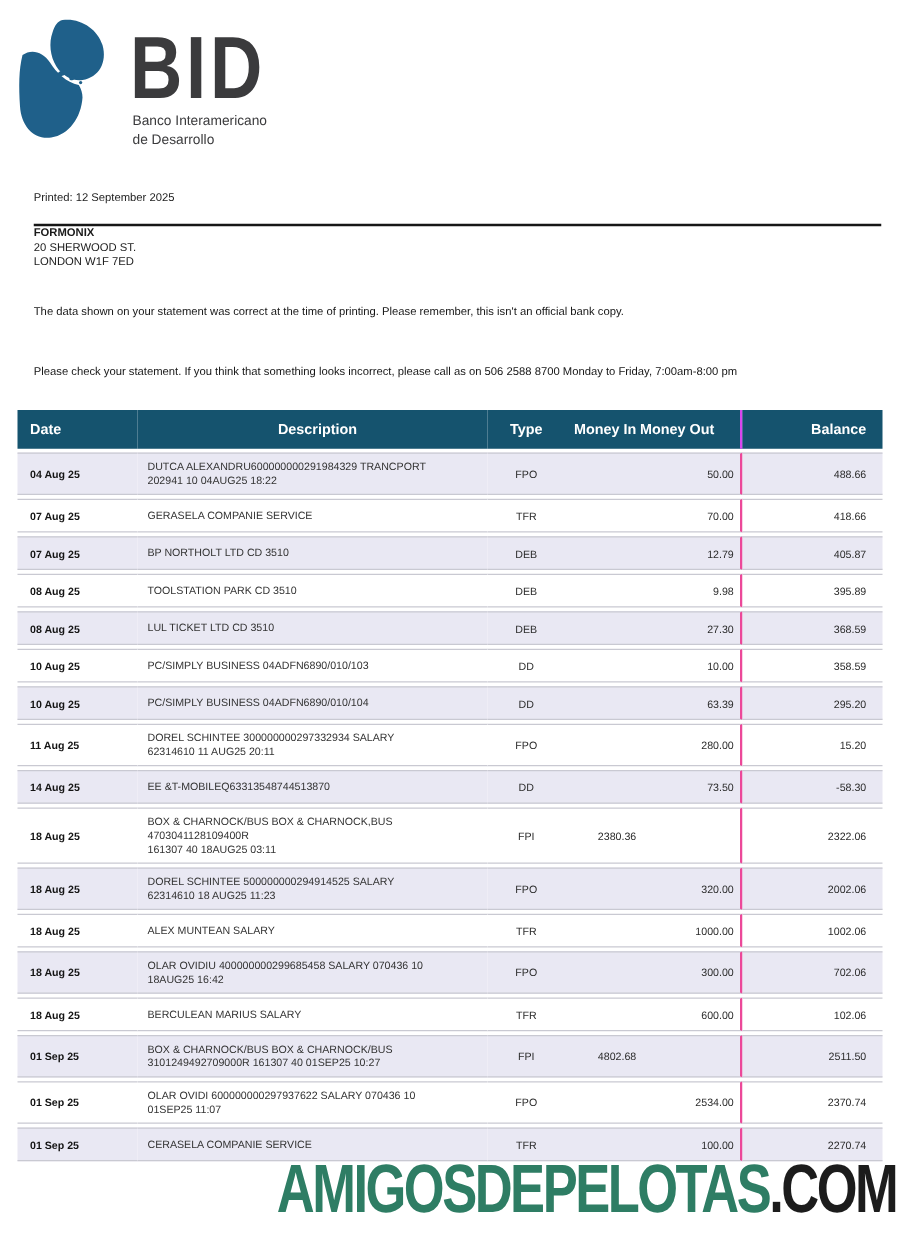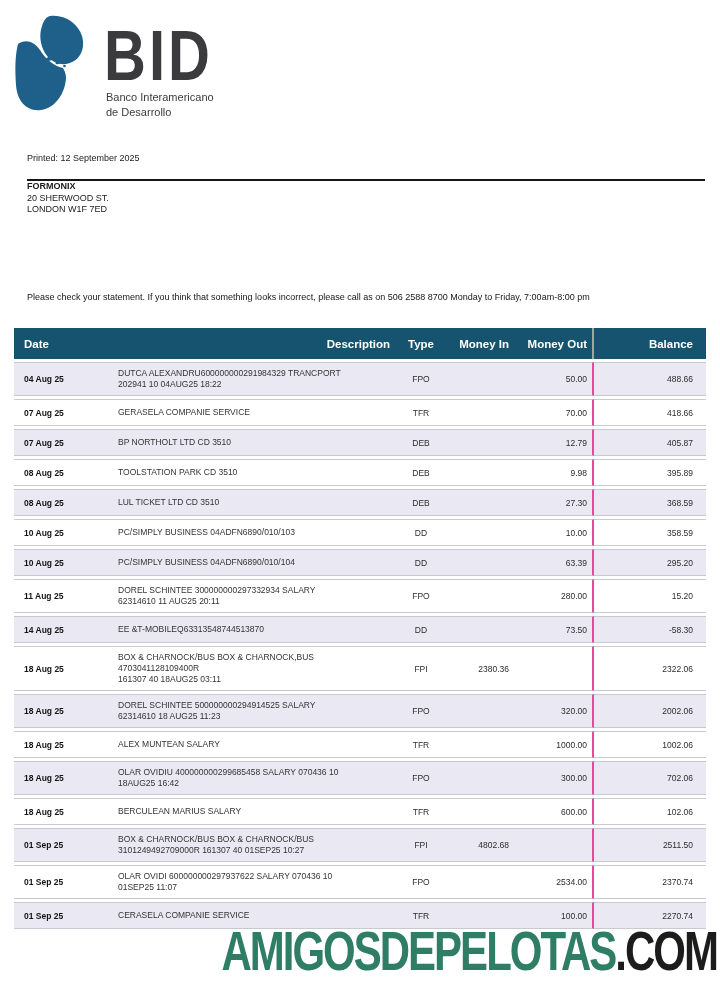--- a/index.html
+++ b/index.html
@@ -49,24 +49,24 @@
     position:absolute;left:14px;top:325px;width:692px;
     border-collapse:separate;border-spacing:0 3px;table-layout:fixed;
   }
   col.c-date{width:96px;} col.c-desc{width:280px;} col.c-type{width:62px;}
   col.c-in{width:60px;} col.c-out{width:82px;} col.c-bal{width:112px;}
   thead th{
     background:var(--header-bg);color:#fff;font-size:11.5px;font-weight:700;
     height:31px;vertical-align:middle;
   }
   th.h-date{text-align:left;padding-left:10px;}
-  th.h-desc{text-align:right;padding-left:8px;margin-left:40px;}
+  th.h-desc{text-align:center;padding-left:8px;margin-left:40px;}
   th.h-type{text-align:center;}
   th.h-in{text-align:right;padding-right:3px;margin-top:12px;}
-  th.h-out{text-align:right;padding-right:5px;border-right:2px solid #a3a3a3;}
+  th.h-out{text-align:left;padding-right:5px;border-right:2px solid #d946ef;}
   th.h-bal{text-align:right;padding-right:13px;}
   tbody td{
     font-size:8.5px;color:#2c2c2c;vertical-align:middle;height:27px;
     border-top:1px solid var(--hairline);border-bottom:1px solid var(--hairline);
     padding-top:5px;padding-bottom:5px;background:#fff;
   }
   tr.alt td{background:var(--alt-row-bg);}
   td.b-date{font-weight:700;color:#141414;padding-left:10px;}
   td.b-desc{padding-left:8px;padding-right:14px;white-space:pre-line;line-height:11px;color:#333;}
   td.b-type{text-align:center;}
@@ -109,20 +109,21 @@
   <div class="title-rule"></div>
 
   <div class="account-block">
     <div class="addr">
       <div class="addr-name">FORMONIX</div>
       <div>20 SHERWOOD ST.</div>
       <div>LONDON W1F 7ED</div>
     </div>
   </div>
 
+  <p class="notice notice-1">The data shown on your statement was correct at the time of printing. Please remember, this isn't an official bank copy.</p>
   <p class="notice notice-2">Please check your statement. If you think that something looks incorrect, please call as on 506 2588 8700 Monday to Friday, 7:00am-8:00 pm</p>
 
   <table class="txns">
     <colgroup>
       <col class="c-date">
         <col class="c-desc">
         <col class="c-type">
       <col class="c-in">
         <col class="c-out">
         <col class="c-bal">

